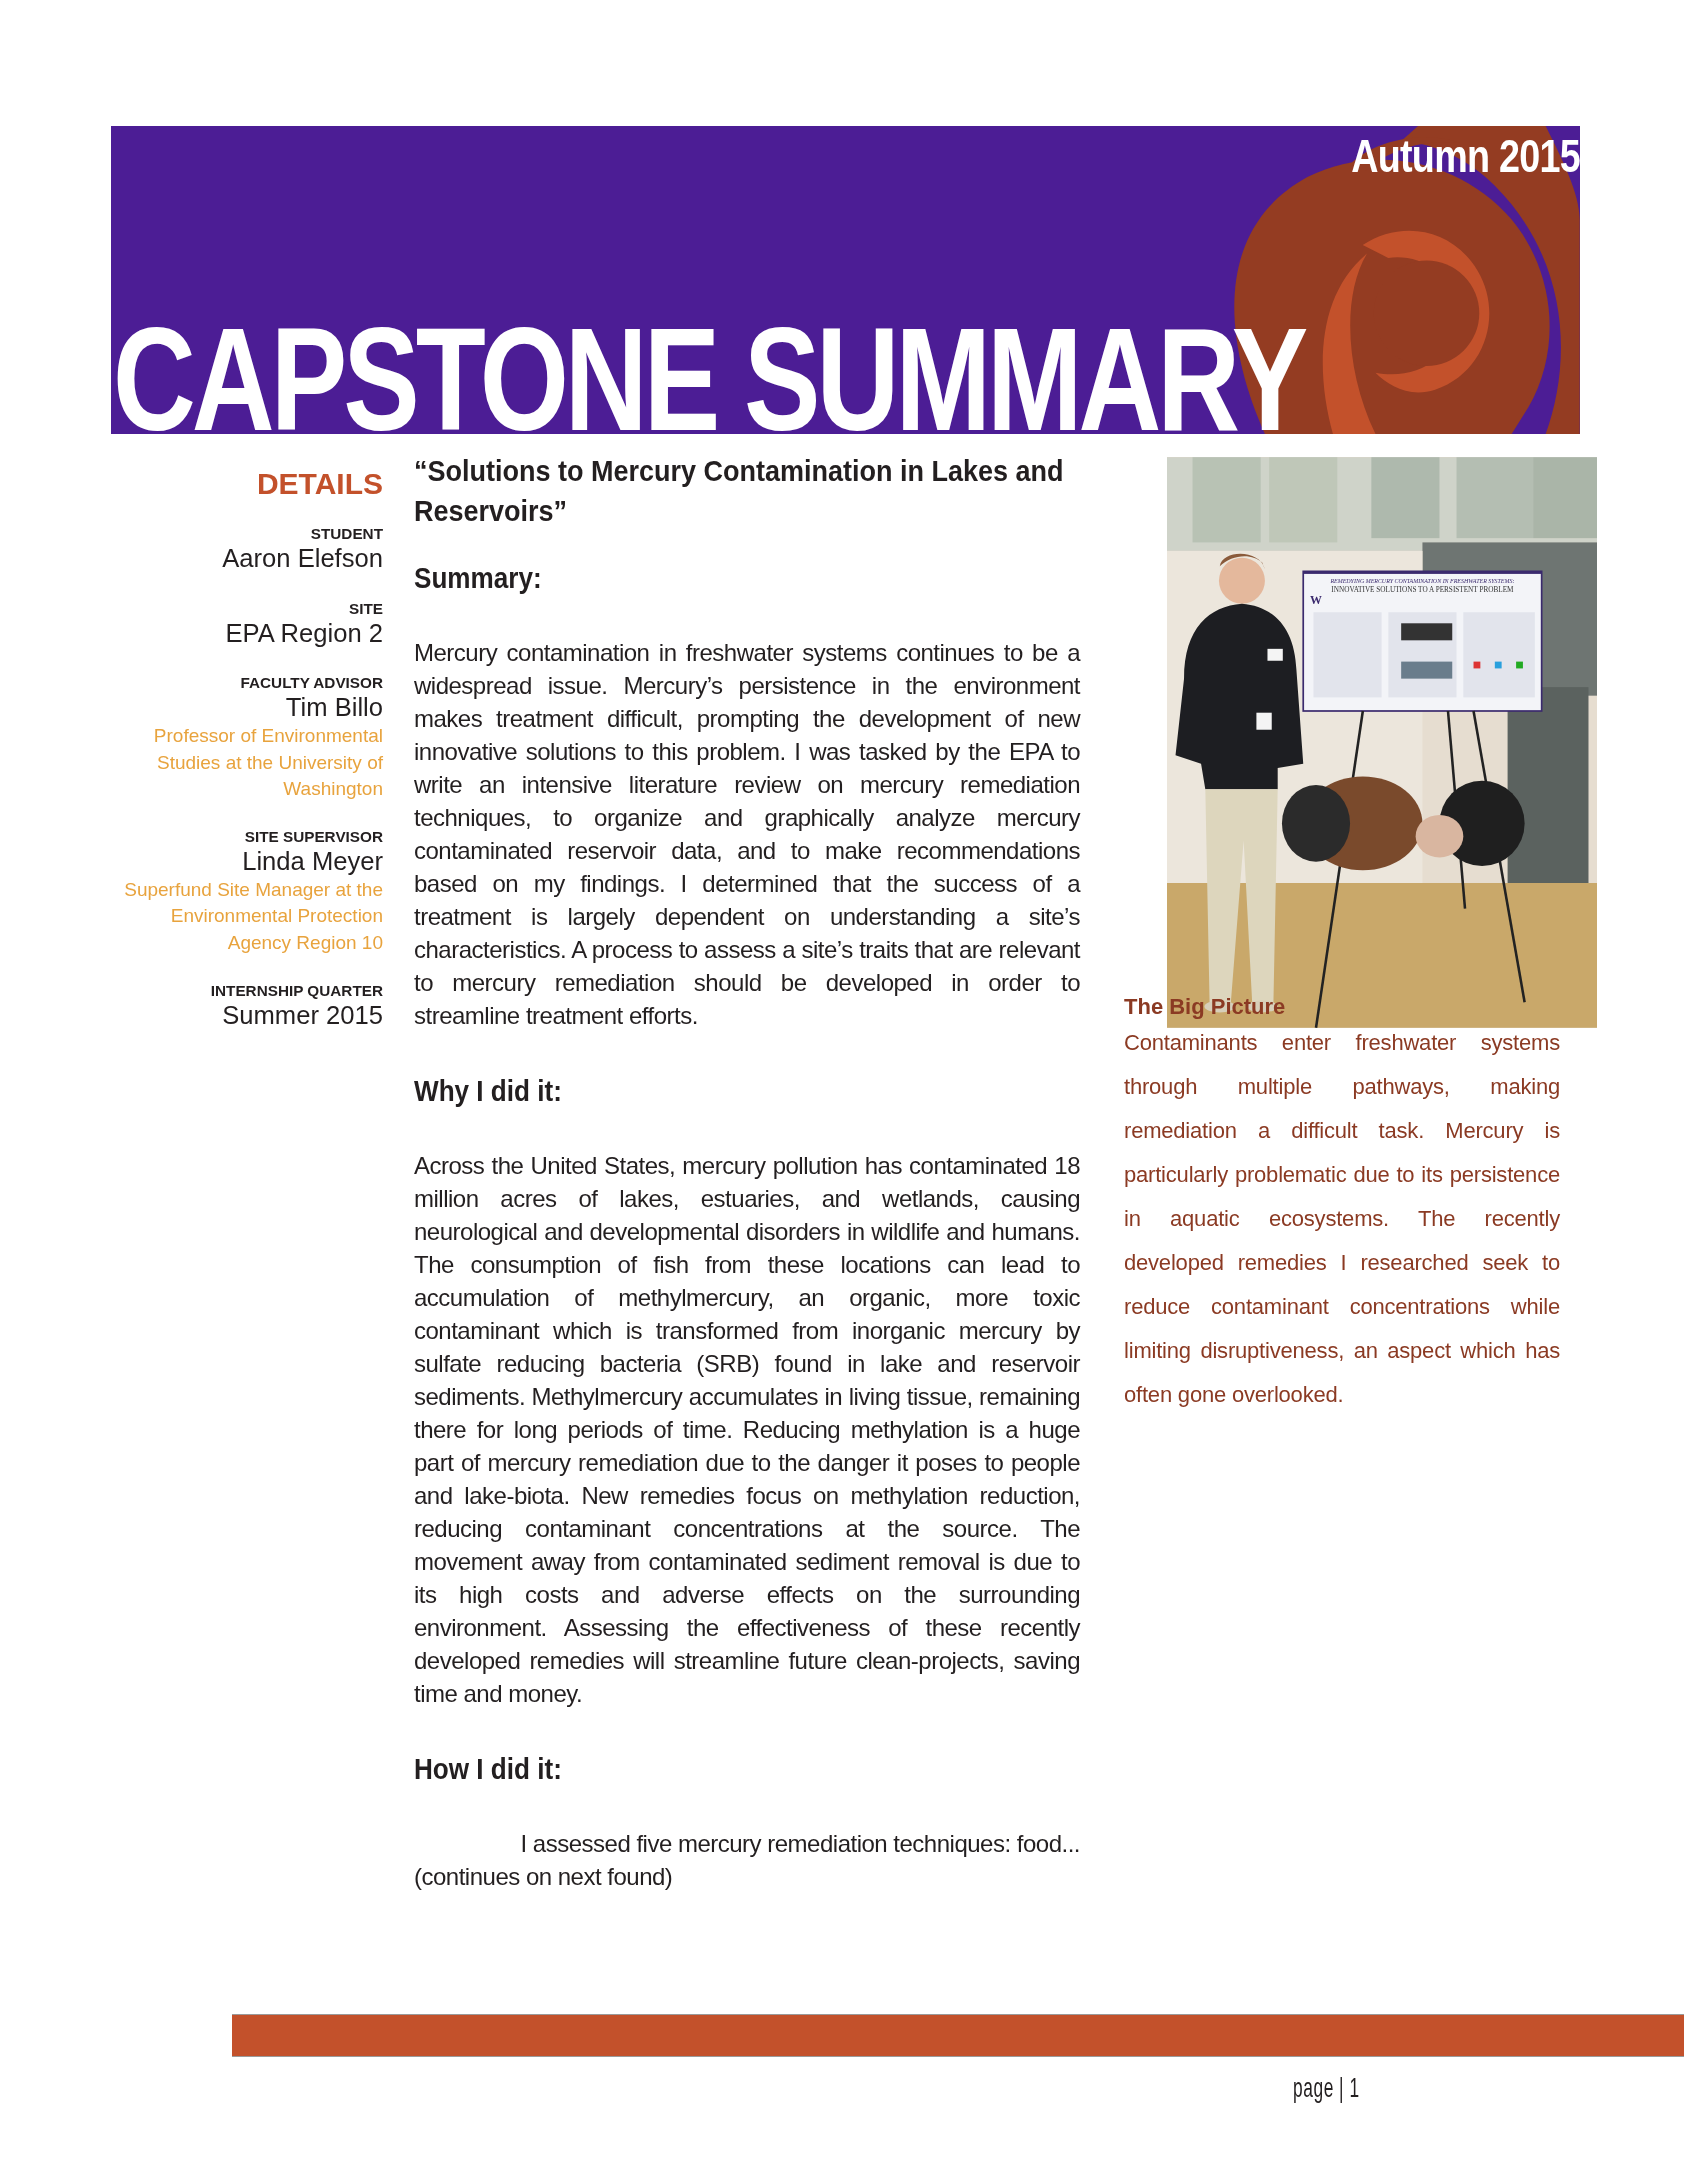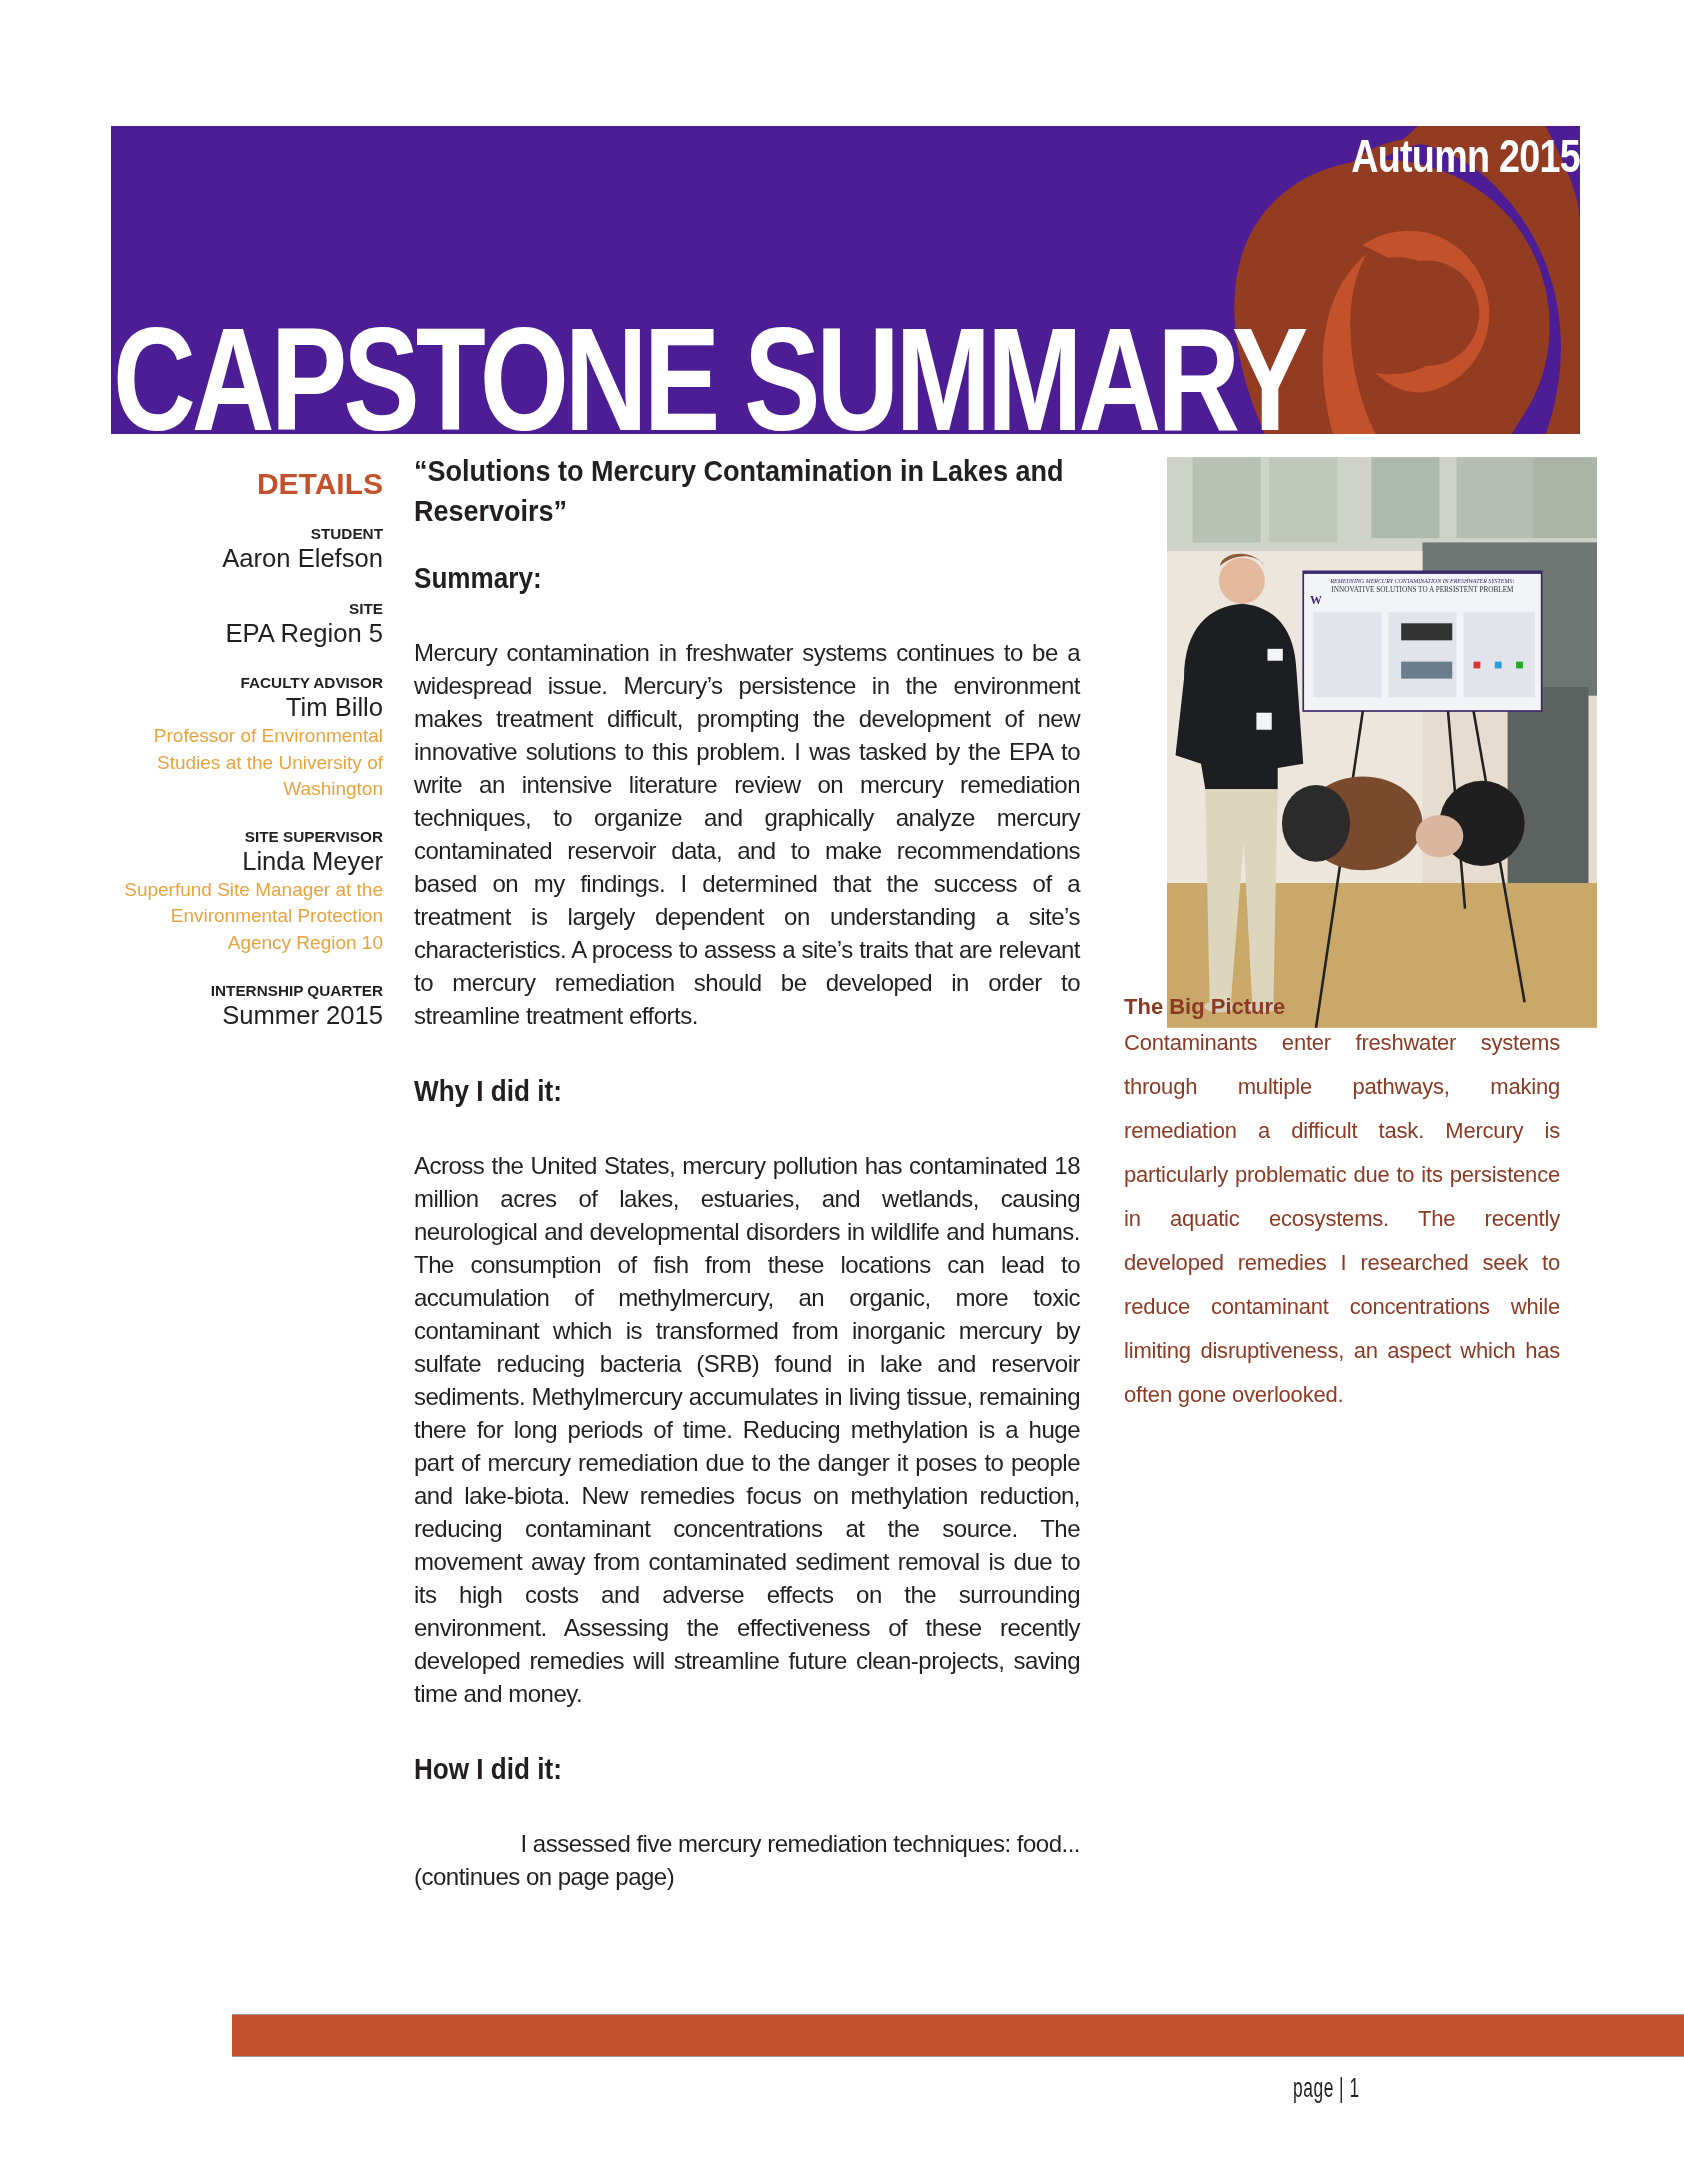--- a/index.html
+++ b/index.html
@@ -90,21 +90,21 @@
   <div class="title">CAPSTONE SUMMARY</div>
 </div>
 
 <div class="details">
   <div class="heading">DETAILS</div>
 
   <div class="label first">STUDENT</div>
   <div class="value">Aaron Elefson</div>
 
   <div class="label" style="margin-top:25.6px">SITE</div>
-  <div class="value">EPA Region 5</div>
+  <div class="value">EPA Region 2</div>
 
   <div class="label" style="margin-top:25.6px">FACULTY ADVISOR</div>
   <div class="value">Tim Billo</div>
   <div class="sub">Professor of Environmental Studies at the University of Washington</div>
 
   <div class="label" style="margin-top:25.6px">SITE SUPERVISOR</div>
   <div class="value">Linda Meyer</div>
   <div class="sub">Superfund Site Manager at the Environmental Protection Agency Region 10</div>
 
   <div class="label" style="margin-top:25.6px">INTERNSHIP QUARTER</div>
@@ -115,21 +115,21 @@
   <div class="doc-title">“Solutions to Mercury Contamination in Lakes and Reservoirs”</div>
 
   <h2 class="summary-h">Summary:</h2>
   <p>Mercury contamination in freshwater systems continues to be a widespread issue. Mercury’s persistence in the environment makes treatment difficult, prompting the development of new innovative solutions to this problem. I was tasked by the EPA to write an intensive literature review on mercury remediation techniques, to organize and graphically analyze mercury contaminated reservoir data, and to make recommendations based on my findings. I determined that the success of a treatment is largely dependent on understanding a site’s characteristics. A process to assess a site’s traits that are relevant to mercury remediation should be developed in order to streamline treatment efforts.</p>
 
   <h2>Why I did it:</h2>
   <p>Across the United States, mercury pollution has contaminated 18 million acres of lakes, estuaries, and wetlands, causing neurological and developmental disorders in wildlife and humans. The consumption of fish from these locations can lead to accumulation of methylmercury, an organic, more toxic contaminant which is transformed from inorganic mercury by sulfate reducing bacteria (SRB) found in lake and reservoir sediments. Methylmercury accumulates in living tissue, remaining there for long periods of time. Reducing methylation is a huge part of mercury remediation due to the danger it poses to people and lake-biota. New remedies focus on methylation reduction, reducing contaminant concentrations at the source. The movement away from contaminated sediment removal is due to its high costs and adverse effects on the surrounding environment. Assessing the effectiveness of these recently developed remedies will streamline future clean-projects, saving time and money.</p>
 
   <h2>How I did it:</h2>
   <p style="text-align:right">I assessed five mercury remediation techniques: food...</p>
-  <p style="text-align:left">(continues on page page)</p>
+  <p style="text-align:left">(continues on next found)</p>
 </div>
 
 <div class="photo">
   <svg width="430" height="571" viewBox="0 0 505 670">
     <rect width="505" height="670" fill="#e6ddd0"></rect>
 
     <rect x="0" y="0" width="505" height="110" fill="#cfd3c9"></rect>
     <rect x="30" y="0" width="80" height="100" fill="#b8c2b4"></rect>
     <rect x="120" y="0" width="80" height="100" fill="#bfc7b8"></rect>
     <rect x="240" y="0" width="80" height="95" fill="#aeb9ad"></rect>

